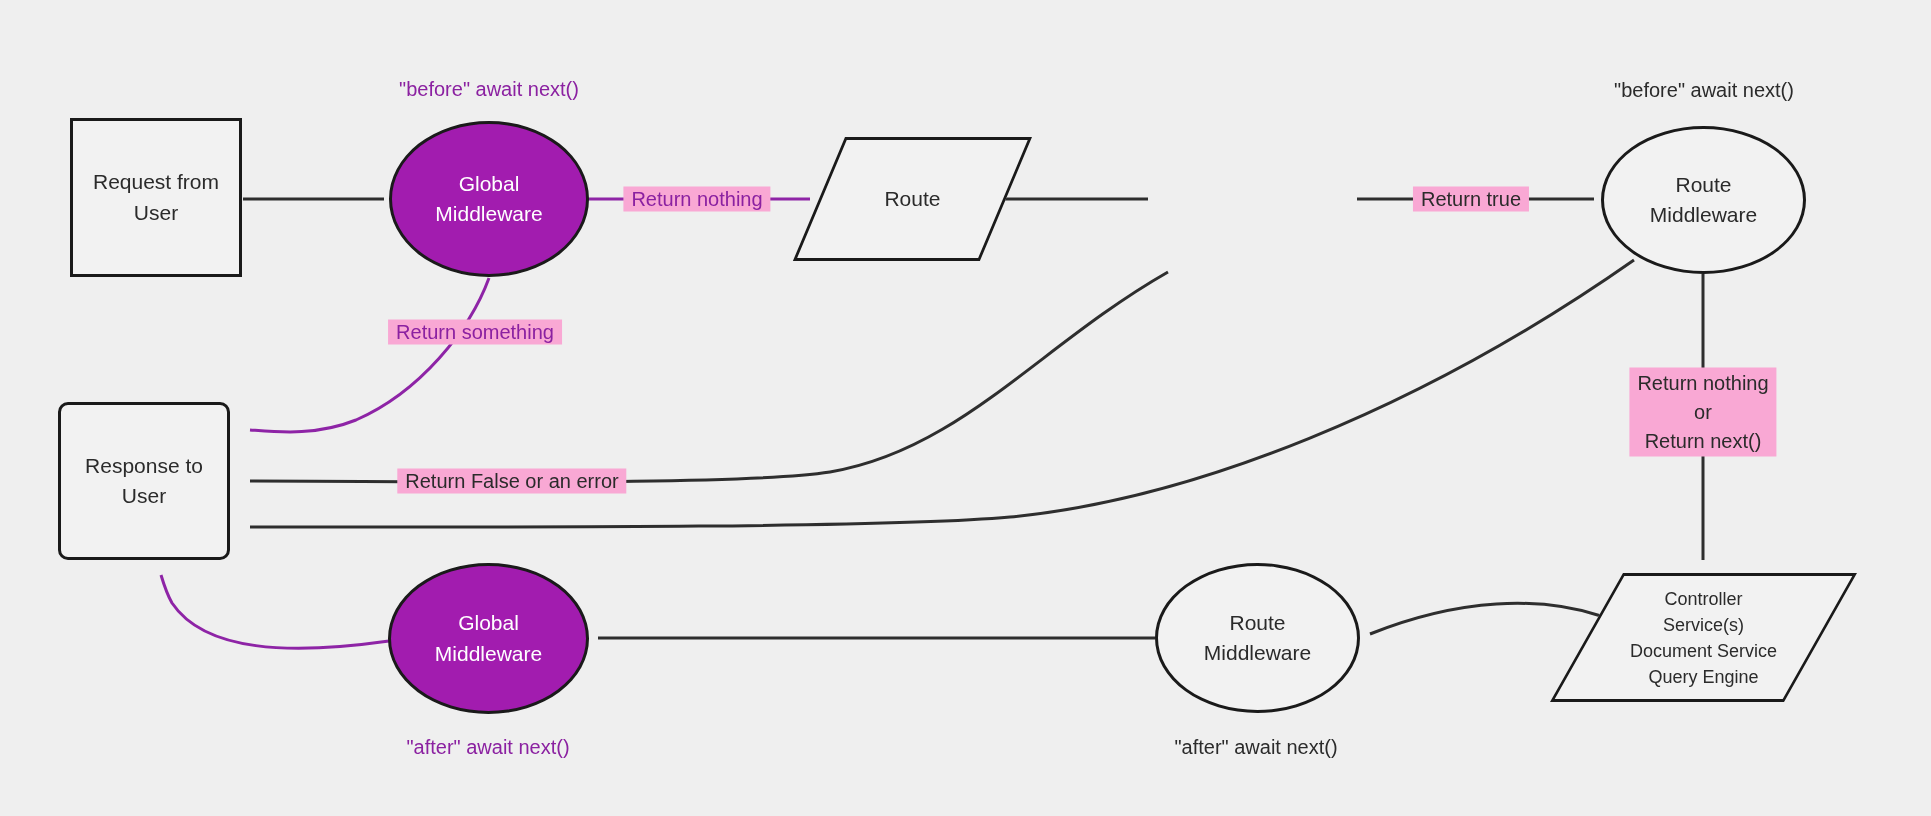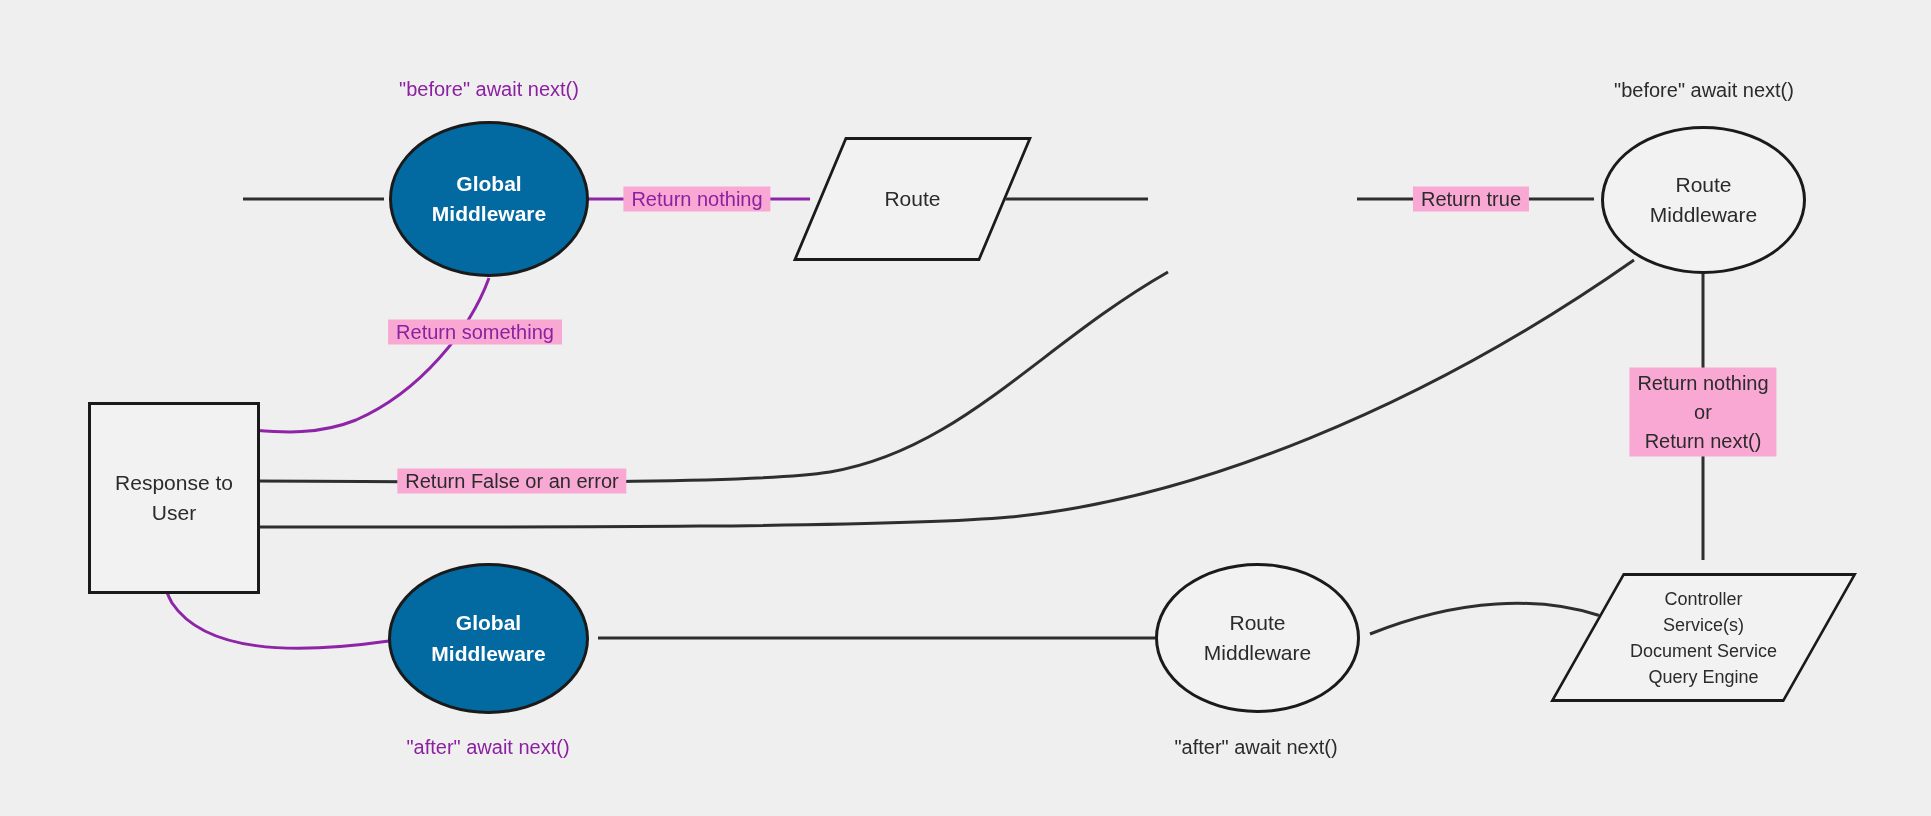--- a/index.html
+++ b/index.html
@@ -13,21 +13,21 @@
   .edge-purple{stroke:#8e24a6;}
 
   .node{
     position:absolute;display:flex;align-items:center;justify-content:center;
     background:#f2f2f2;border:3px solid #1a1a1a;box-sizing:border-box;
     font-size:21px;line-height:1.45;text-align:center;z-index:3;color:#2b2b2b;
   }
   .rect{}
   .ellipse{border-radius:50%;border-width:3.5px;}
   .ellipse .lbl{width:150px;}
-  .purple-node{background:#0369a1;color:#ffffff;font-weight:700;}
+  .purple-node{background:#a21caf;color:#ffffff;font-weight:400;}
   .para{transform-origin:top left;}
   .para .inner{
     width:100%;height:100%;display:flex;align-items:center;justify-content:center;text-align:center;
   }
   .para-route{transform:skewX(-22.8deg);}
   .para-route .inner{transform:skewX(22.8deg);}
   .para-ctrl{transform:skewX(-29.5deg);font-size:18px;line-height:26px;}
   .para-ctrl .inner{transform:skewX(29.5deg);}
 
   .elabel{
@@ -73,20 +73,23 @@
   <div class="elabel" style="left:1471px;top:199px;">Return true</div>
   <div class="elabel nobg" style="left:1704px;top:90px;">"before" await next()</div>
   <div class="elabel multiline" style="left:1703px;top:412px;">Return nothing
 or
 Return next()</div>
   <div class="elabel nobg" style="left:1256px;top:747px;">"after" await next()</div>
   <div class="elabel purple-text nobg" style="left:488px;top:747px;">"after" await next()</div>
   <div class="elabel purple-text" style="left:475px;top:332px;text-align:right;">Return something</div>
   <div class="elabel" style="left:475px;top:481px;margin-left:37px;">Return False or an error</div>
 
+  <div class="node rect" style="left:70px;top:118px;width:172px;height:159px;">
+    <span class="lbl" style="width:140px;">Request from User</span>
+  </div>
 
   <div class="node ellipse purple-node" style="left:389px;top:121px;width:200px;height:156px;">
     <span class="lbl">Global Middleware</span>
   </div>
 
   <div class="node para para-route" style="left:845px;top:137px;width:187px;height:124px;">
     <div class="inner">
         <span>Route</span>
       </div>
   </div>
@@ -106,17 +109,17 @@
   </div>
 
   <div class="node ellipse" style="left:1155px;top:563px;width:205px;height:150px;">
     <span class="lbl">Route Middleware</span>
   </div>
 
   <div class="node ellipse purple-node" style="left:388px;top:563px;width:201px;height:151px;">
     <span class="lbl">Global Middleware</span>
   </div>
 
-  <div class="node rect" style="left:88px;top:402px;width:172px;height:192px;">
+  <div class="node rect" style="left:58px;top:402px;width:172px;height:158px;border-radius:10px;">
     <span class="lbl" style="width:140px;">Response to User</span>
   </div>
 
 </div>
 
 </body></html>

